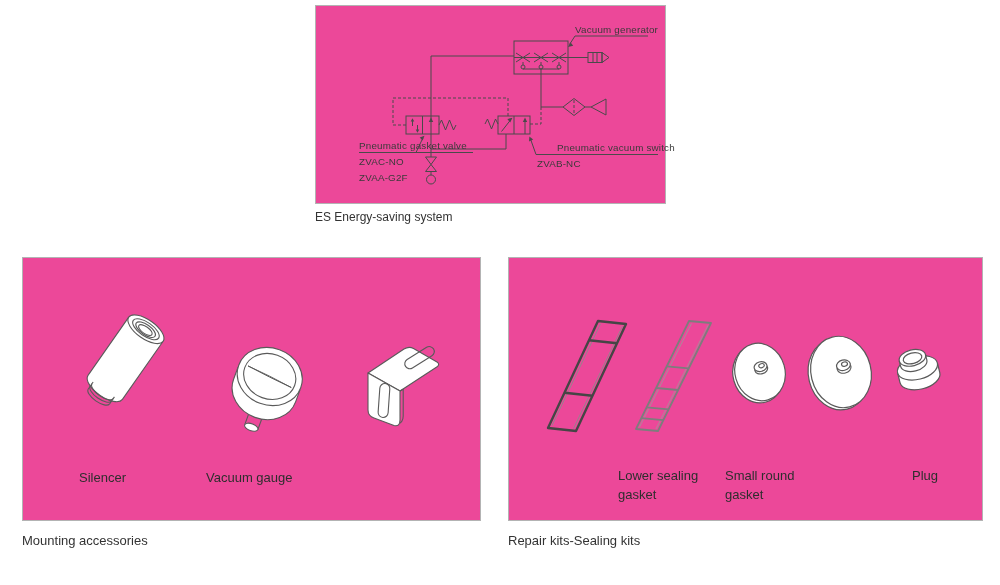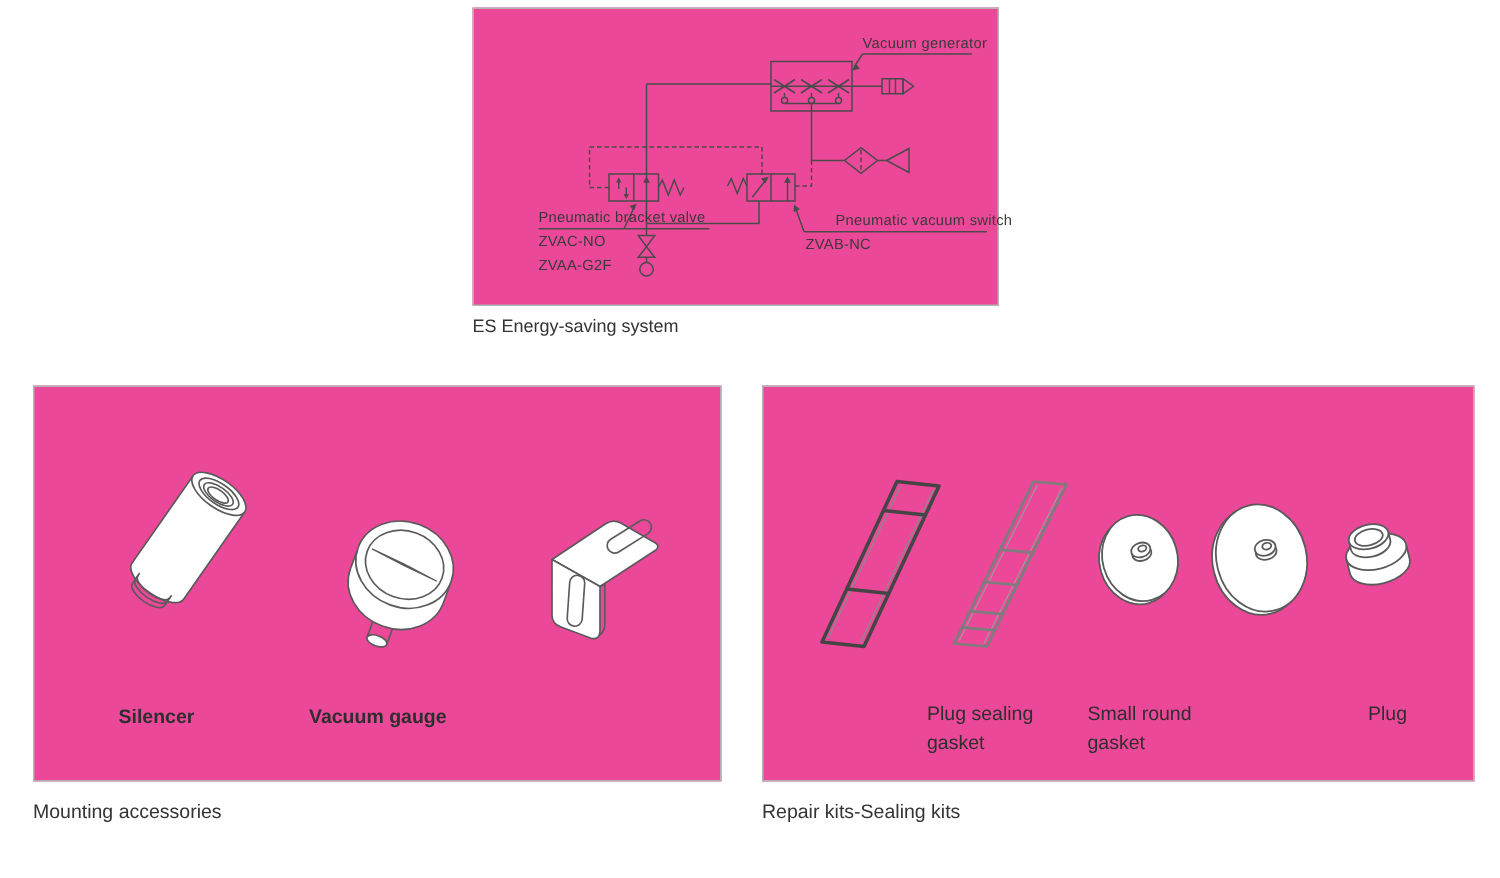--- a/index.html
+++ b/index.html
@@ -5,21 +5,21 @@
   html,body{margin:0;padding:0;}
   body{
     width:1000px;height:585px;background:#ffffff;position:relative;
     font-family:"Liberation Sans",sans-serif;color:#333;overflow:hidden;
   }
   .panel{position:absolute;border:1px solid #b3b3b3;background:#ec4899;}
   svg{position:absolute;overflow:visible;display:block;}
   .caption{position:absolute;font-size:13px;color:#333;white-space:nowrap;}
   .slabel{position:absolute;font-size:9.8px;letter-spacing:.2px;color:#3a3a3a;white-space:nowrap;}
   .ilabel{position:absolute;font-size:13px;line-height:19px;color:#2e2e2e;}
-  .nowrap{white-space:nowrap;font-weight:bold;}
+  .nowrap{white-space:nowrap;}
 </style>
 </head>
 <body>
 
 <div class="panel" style="left:315px;top:5px;width:349px;height:197px;">
 
   <svg style="left:0;top:0" width="349" height="197" viewBox="0 0 349 197">
     <g stroke="#4a4a4a" fill="none" stroke-width="1">
 
       <path d="M115,50 H198 M115,50 V110"></path>
@@ -96,21 +96,21 @@
       </g>
 
       <g>
         <path d="M220,148.5 H342 M220,148.5 L214.5,133"></path>
         <path d="M213.4,130.4 l-0.4,5 l4.2,-1.9 z" fill="#4a4a4a" stroke="none"></path>
       </g>
     </g>
   </svg>
 
   <div class="slabel" style="left:259px;top:18px;">Vacuum generator</div>
-  <div class="slabel" style="left:43px;top:134px;">Pneumatic bracket valve</div>
+  <div class="slabel" style="left:43px;top:134px;">Pneumatic gasket valve</div>
   <div class="slabel" style="left:43px;top:150px;">ZVAC-NO</div>
   <div class="slabel" style="left:43px;top:166px;">ZVAA-G2F</div>
   <div class="slabel" style="left:221px;top:136px;padding-left:20px;">Pneumatic vacuum switch</div>
   <div class="slabel" style="left:221px;top:152px;">ZVAB-NC</div>
 </div>
 
 <div class="caption" style="left:315px;top:210px;font-size:12px;">ES Energy-saving system</div>
 
 <div class="panel" style="left:22px;top:257px;width:457px;height:262px;">
 
@@ -200,18 +200,18 @@
   <svg style="left:378px;top:82px" width="62" height="58" viewBox="0 0 62 58">
     <g stroke="#5a5a5a" stroke-width="1.2" fill="#ffffff" transform="rotate(-14 30 28)">
       <path d="M10,28 V38 A20.5,11.5 0 0 0 51,38 V28" stroke-linejoin="round"></path>
       <ellipse cx="30.5" cy="28" rx="20.5" ry="11.5"></ellipse>
       <path d="M14.5,17 V22.5 A13.5,8 0 0 0 41.5,22.5 V17" stroke-linejoin="round"></path>
       <ellipse cx="28" cy="17" rx="13.5" ry="8"></ellipse>
       <ellipse cx="28" cy="17.5" rx="9.5" ry="5.3" fill="none"></ellipse>
     </g>
   </svg>
 
-  <div class="ilabel" style="left:109px;top:208px;width:92px;">Plug sealing gasket</div>
+  <div class="ilabel" style="left:109px;top:208px;width:92px;">Lower sealing gasket</div>
   <div class="ilabel" style="left:216px;top:208px;width:96px;">Small round gasket</div>
   <div class="ilabel" style="left:403px;top:208px;width:60px;">Plug</div>
 </div>
 
 <div class="caption" style="left:508px;top:533px;">Repair kits-Sealing kits</div>
 
 </body></html>

